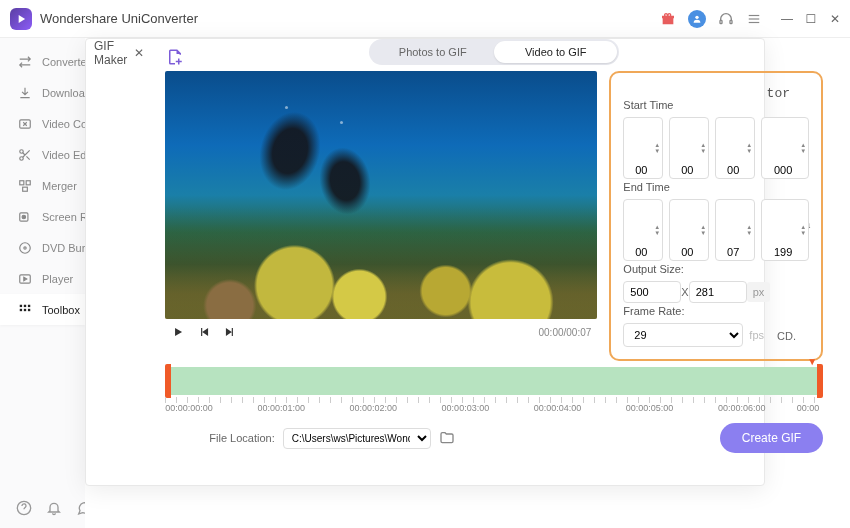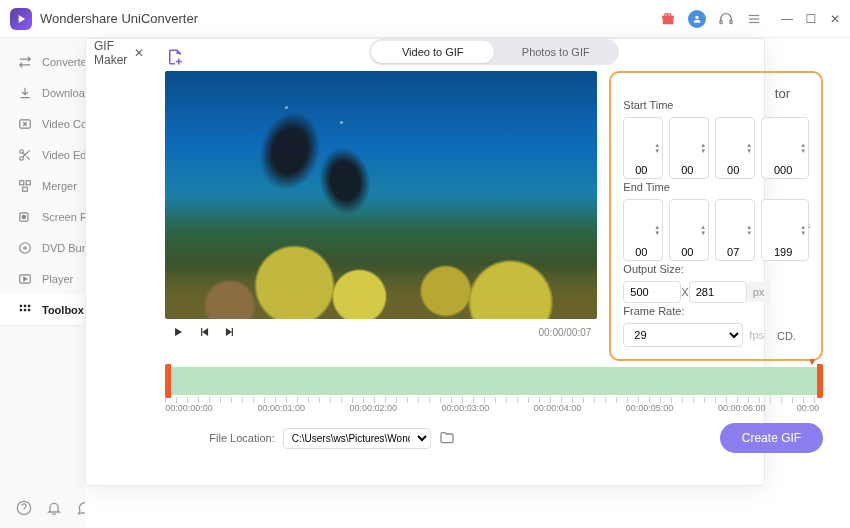--- a/index.html
+++ b/index.html
@@ -15,27 +15,27 @@
     .titlebar .gift { color: #e85d5d; }
     .titlebar .avatar { width: 18px; height: 18px; background: #4a90e2; border-radius: 50%; display:flex;align-items:center;justify-content:center; color:#fff; }
     .titlebar .win-btns { display:flex; gap:10px; margin-left:6px; }
     .titlebar .win-btns span { width:14px; display:flex; justify-content:center; cursor:pointer; color:#666; }
     
     .main-row { display: flex; height: 490px; }
     
     .sidebar { width: 85px; background: #fafafb; padding-top: 8px; display:flex; flex-direction:column; }
     .sidebar .items { flex:1; }
     .sidebar .item { height: 31px; display: flex; align-items: center; padding-left: 18px; gap: 10px; color: #888; font-size: 11px; cursor:pointer; white-space:nowrap; overflow:hidden; }
-    .sidebar .item.active { background: #fff; color: #222; font-weight: 700; box-shadow: 0 1px 3px rgba(0,0,0,0.04); }
+    .sidebar .item.active { background: #fff; color: #222; font-weight: 400; box-shadow: 0 1px 3px rgba(0,0,0,0.04); }
     .sidebar .item .sicon { width:14px; height:14px; display:flex; align-items:center; justify-content:center; flex-shrink:0; }
     .sidebar .bottom { padding: 8px 16px 12px; display:flex; gap:14px; color:#999; }
     .sidebar .bottom .bico { width:16px;height:16px;display:flex;align-items:center;justify-content:center;cursor:pointer; }
     
     .content { flex:1; position:relative; background:#fff; }
-    .content .bg-text1 { position:absolute; right:60px; top:48px; color:#555; font-size:13px; }
+    .content .bg-text1 { position:absolute; right:60px; top:48px; color:#555; font-size:13px;font-family:Liberation Mono, monospace; }
     .content .bg-text2 { position:absolute; right:50px; top:160px; color:#555; font-size:14px; font-weight:500; }
     .content .bg-text3 { position:absolute; right:40px; top:180px; color:#777; font-size:11px; }
     .content .bg-text4 { position:absolute; right:54px; top:292px; color:#666; font-size:11px; }
     
     .modal { position:absolute; left:85px; top:38px; width:680px; height:448px; background:#fff; border:1px solid #e8e8e8; border-radius:4px; box-shadow:0 4px 24px rgba(0,0,0,0.08); display:flex; }
     
     .modal-header { height:28px; display:flex; align-items:center; padding:0 10px 0 8px; }
     .modal-header .mtitle { font-size:12px; color:#555; }
     .modal-header .close { margin-left:auto; cursor:pointer; color:#666; width:18px; height:18px; display:flex; align-items:center; justify-content:center; }
     
@@ -266,22 +266,22 @@
   </div>
   <div class="modal-body">
     <div style="display:flex; align-items:center;">
       <div class="add-file">
         <svg viewBox="0 0 24 24" fill="currentColor">
             <path d="M6 2h9l5 5v2h-2V8h-4V4H6v16h6v2H6a2 2 0 01-2-2V4a2 2 0 012-2z"></path>
             <path d="M18 14v3h3v2h-3v3h-2v-3h-3v-2h3v-3z"></path>
           </svg>
       </div>
       <div class="tab-switch">
+        <div class="tab">Photos to GIF</div>
         <div class="tab active">Video to GIF</div>
-        <div class="tab">Photos to GIF</div>
       </div>
       <div style="width:20px;"></div>
     </div>
 
     <div class="editor-row">
       <div class="preview-col">
         <div class="preview">
           <div class="bubbles"></div>
           <div class="diver d1"></div>
           <div class="diver d2"></div>

